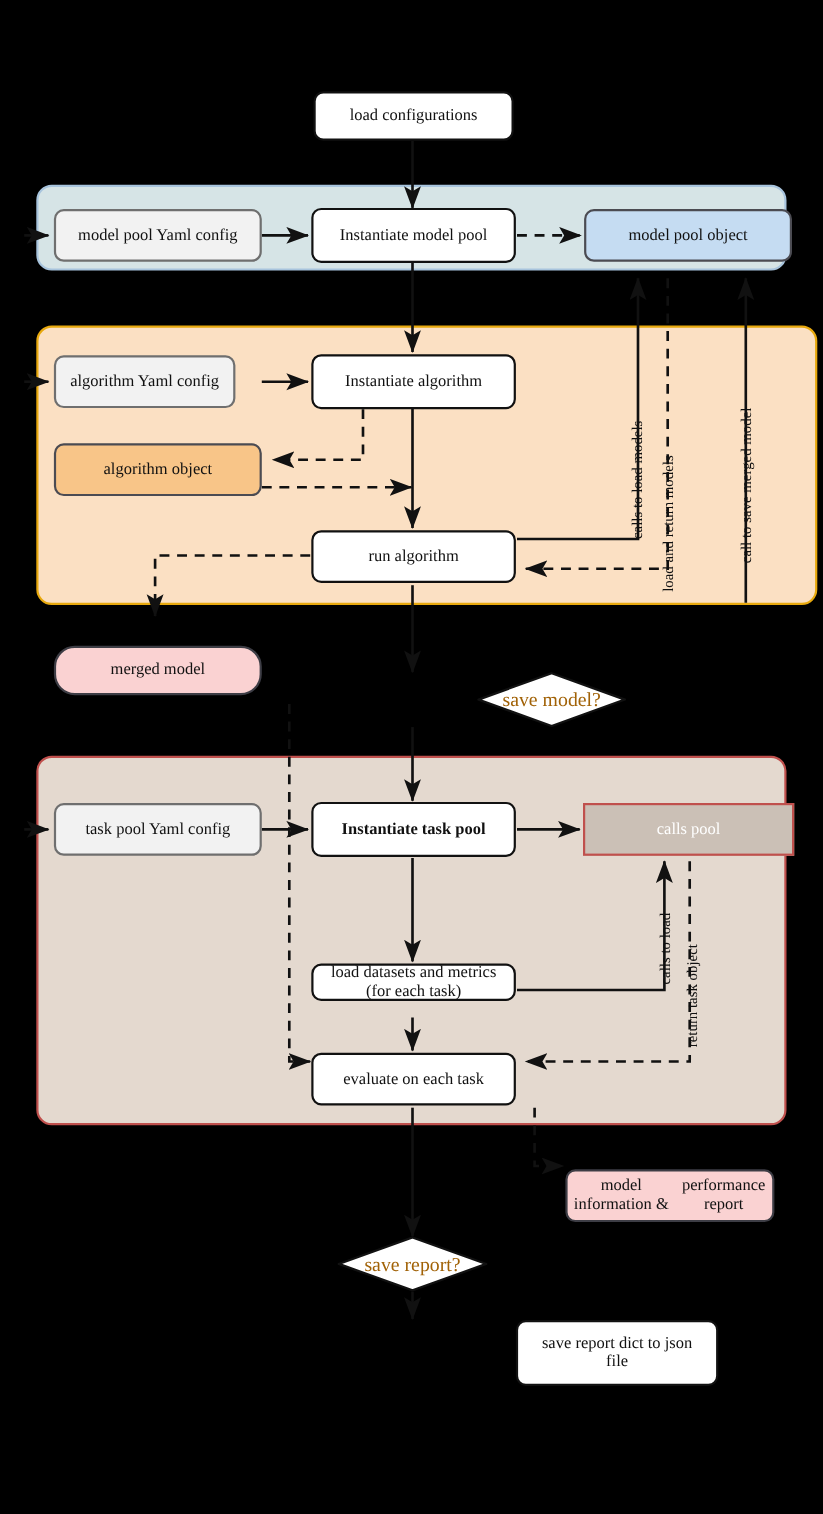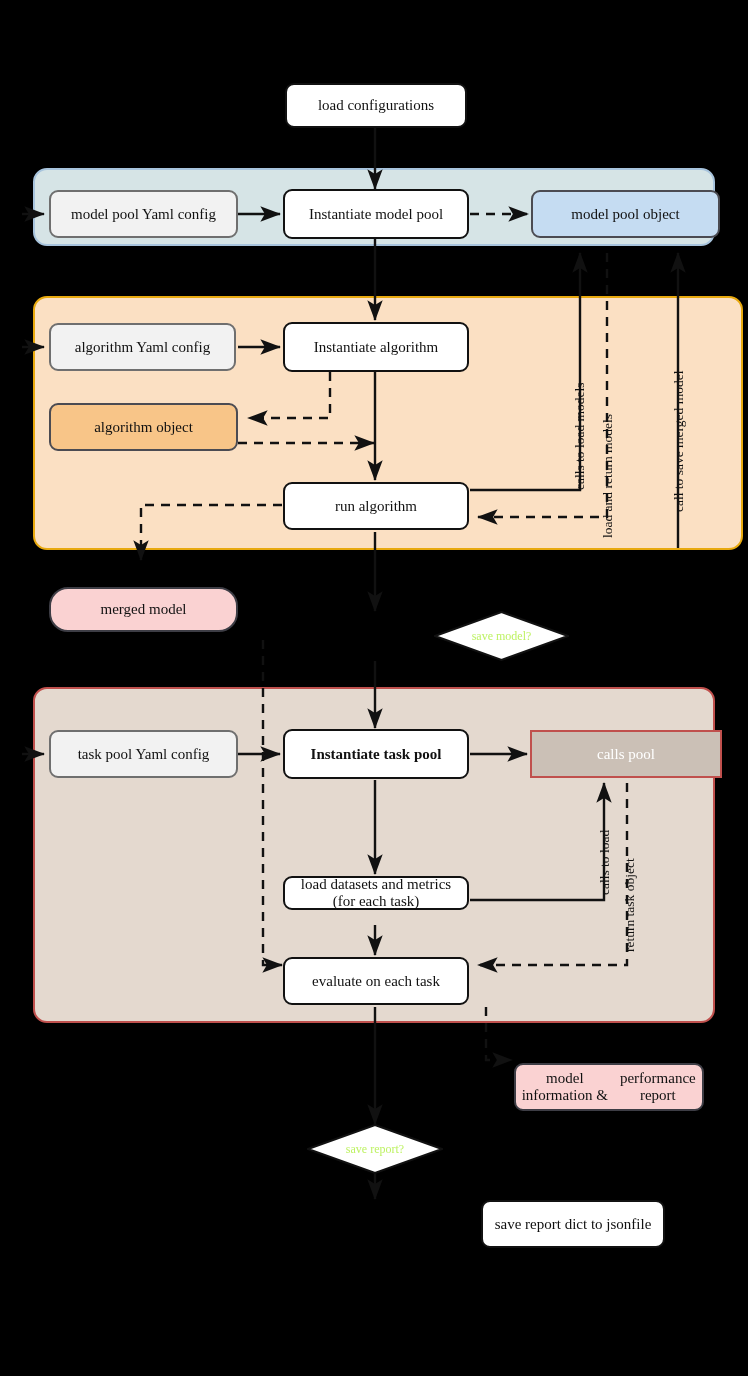--- a/index.html
+++ b/index.html
@@ -74,22 +74,22 @@
     z-index: 6;
   }
   .diamond .dlabel {
     position: absolute;
     left: 0; top: 0;
     width: 100%;
     height: 100%;
     display: flex;
     align-items: center;
     justify-content: center;
-    font-size: 12px;
-    color: #bef264;
+    font-size: 18px;
+    color: #a16207;
     text-align: center;
   }
   .vlabel {
     position: absolute;
     font-size: 13.5px;
     color: #111111;
     white-space: nowrap;
     transform-origin: 0 0;
     transform: rotate(-90deg);
     z-index: 7;
@@ -189,21 +189,21 @@
   <div class="vlabel" style="left:622px; top:952px;">return task object</div>
 
   <div class="node proc" style="left:285px; top:83px; width:182px; height:45px;">load configurations</div>
 
   <div class="node cfg" style="left:49px; top:190px; width:189px; height:48px;">model pool Yaml config</div>
 
   <div class="node proc" style="left:283px; top:189px; width:186px; height:50px;">Instantiate model pool</div>
 
   <div class="node obj-blue" style="left:531px; top:190px; width:189px; height:48px;">model pool object</div>
 
-  <div class="node cfg" style="left:49px; top:323px; width:187px; height:48px;">algorithm Yaml config</div>
+  <div class="node cfg" style="left:49px; top:323px; width:165px; height:48px;">algorithm Yaml config</div>
 
   <div class="node proc" style="left:283px; top:322px; width:186px; height:50px;">Instantiate algorithm</div>
 
   <div class="node obj-orange" style="left:49px; top:403px; width:189px; height:48px;">algorithm object</div>
 
   <div class="node proc" style="left:283px; top:482px; width:186px; height:48px;">run algorithm</div>
 
   <div class="node obj-pink" style="left:49px; top:587px; width:189px; height:45px;border-radius:19px;">merged model</div>
 
   <div class="diamond" style="left:434px; top:611px; width:135px; height:50px;">
@@ -231,18 +231,18 @@
     <span>performance report</span>
   </div>
 
   <div class="diamond" style="left:307px; top:1124px; width:136px; height:50px;">
     <svg width="136" height="50" viewBox="0 0 136 50">
       <polygon points="68,1 135,25 68,49 1,25" fill="#ffffff" stroke="#111111" stroke-width="2"></polygon>
     </svg>
     <div class="dlabel">save report?</div>
   </div>
 
-  <div class="node proc" style="left:469px; top:1200px; width:184px; height:48px; flex-direction:row;margin-left:12px;">
+  <div class="node proc" style="left:469px; top:1200px; width:184px; height:60px; flex-direction:column;">
     <span>save report dict to json</span>
     <span>file</span>
   </div>
 
 </div>
 
 </body></html>

